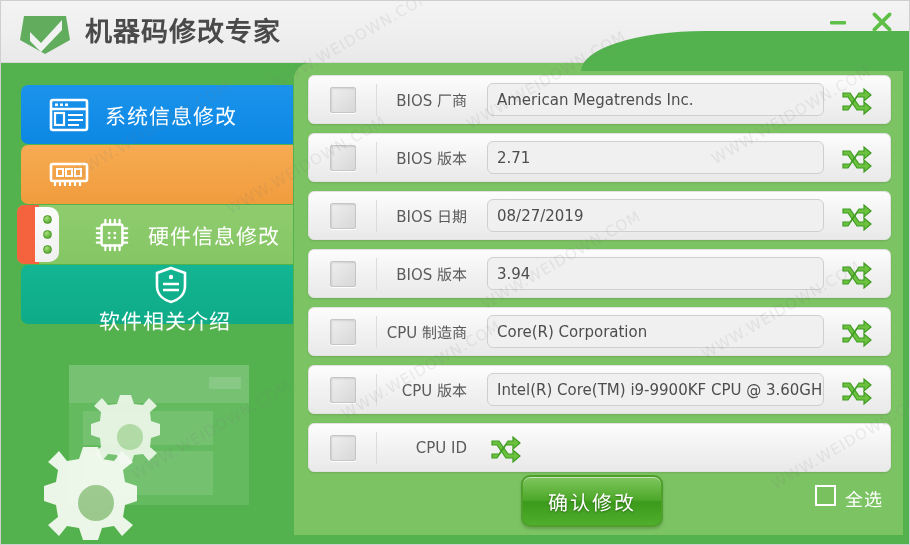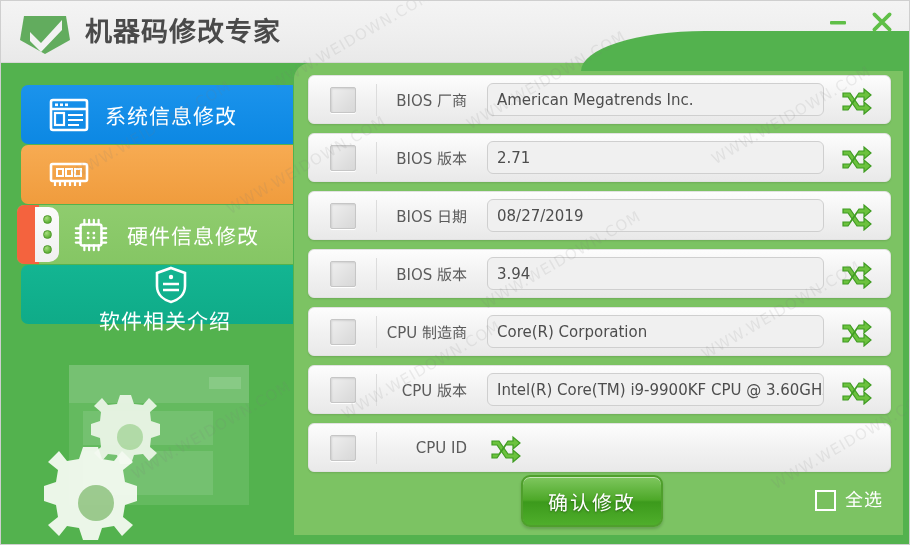--- a/index.html
+++ b/index.html
@@ -91,21 +91,21 @@
     color: #ffffff;
     letter-spacing: 1px;
     white-space: nowrap;
   }
   .nav-item.blue  { background: linear-gradient(180deg,#1b93ec 0%,#0c88e3 100%); }
   .nav-item.orange{ background: linear-gradient(180deg,#f7ab52 0%,#f09c3d 100%); }
   .nav-item.green { background: linear-gradient(180deg,#8fcc6e 0%,#85c664 100%); }
   .nav-item.teal  { background: linear-gradient(180deg,#13b592 0%,#0fab88 100%); border-bottom-left-radius:7px;flex-direction:column; }
 
   
-  .nav-item.active { margin-left: -4px; padding-left: 0; }
+  .nav-item.active { margin-left: -4px; padding-left: 21px; }
   .nav-item.active .spine {
     position: absolute; left: 0; top: 0;
     width: 22px; height: 100%;
     background: #f4633e;
     border-top-left-radius: 7px;
     border-bottom-left-radius: 7px;
   }
   .nav-item.active .grip {
     position: absolute; left: 18px; top: 2px;
     width: 24px; height: 55px;
@@ -215,21 +215,21 @@
     box-shadow: inset 0 1px 0 rgba(255,255,255,.55), 0 2px 3px rgba(0,0,0,.18);
     display: flex; align-items: center; justify-content: center;
     color: #ffffff;
     font-size: 20px;
     letter-spacing: 2px;
     cursor: pointer;
     text-shadow: 0 1px 2px rgba(0,0,0,.35);
   }
   .selall {
     position: absolute; right: 20px; top: 18px;
-    display: flex; align-items: flex-end; gap: 9px;
+    display: flex; align-items: flex-start; gap: 9px;
     cursor: pointer;
   }
   .selall .box {
     width: 21px; height: 21px;
     background: #79c05f;
     border: 2px solid #ffffff;
   }
   .selall .txt {
     font-size: 18px; color: #ffffff; letter-spacing: 1px;
   }

